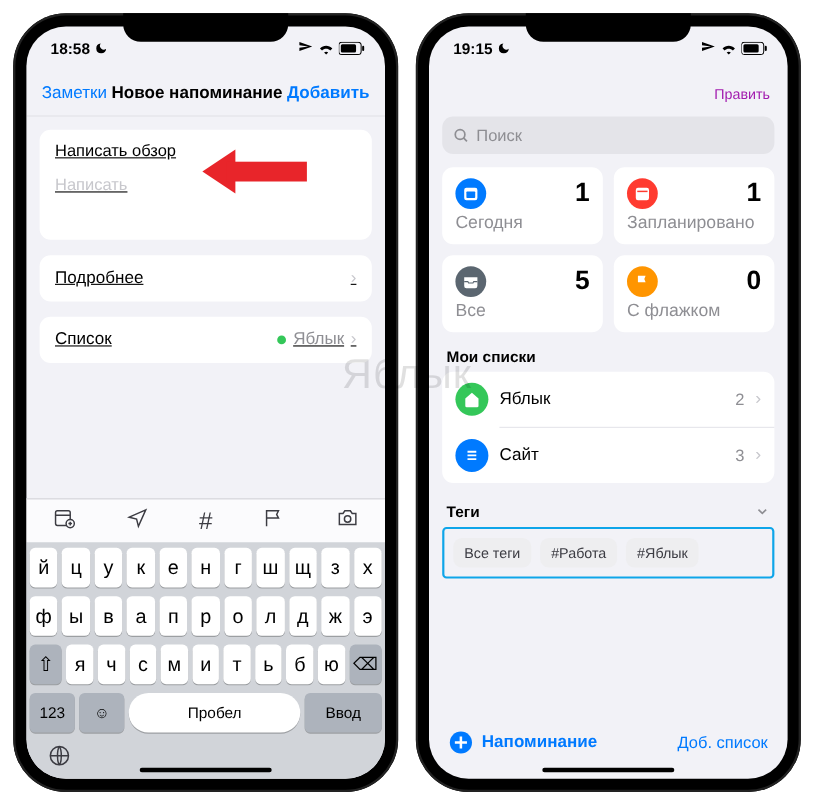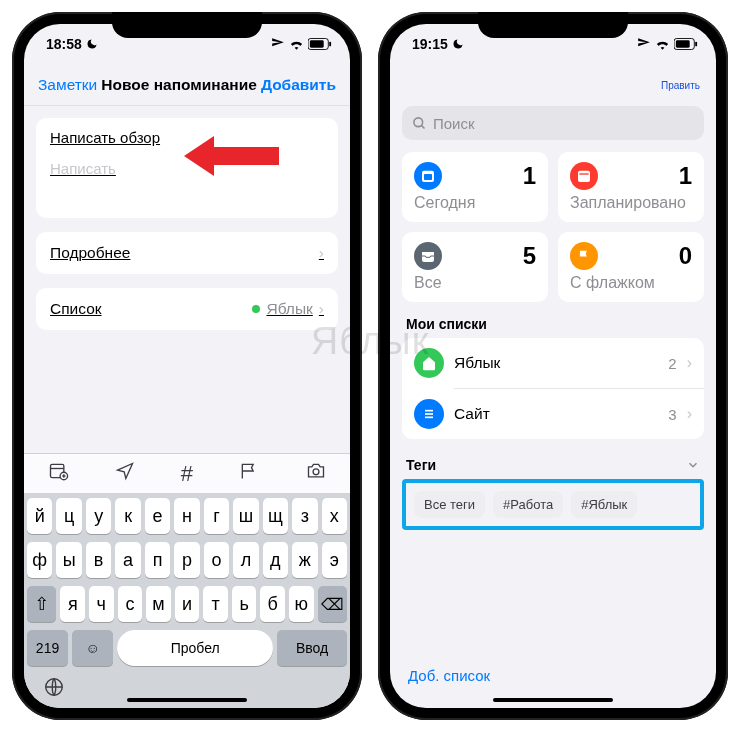--- a/index.html
+++ b/index.html
@@ -72,38 +72,38 @@
   .krow { display: flex; justify-content: center; gap: 4px; margin-bottom: 8px; }
   .key { flex:1; background: #fff; border-radius: 5px; height: 36px; display:flex; align-items:center; justify-content:center; font-size: 18px; box-shadow: 0 1px 0 rgba(0,0,0,0.25); overflow:hidden; }
   .key.fn { background: #adb3bc; font-size: 14px; }
   .key.space { flex: 3.8; font-size: 14px; border-radius: 18px; }
   .key.enter { flex: 1.7; font-size: 14px; }
   .globe-row { height: 34px; display:flex; align-items:center; padding: 0 16px; }
   .globe-row svg { }
 
   
   .editbar { height: 42px; display:flex; justify-content:flex-end; align-items:center; padding: 0 16px; }
-  .editbar .btn { color:#1d4ed8; font-size:10px; }
+  .editbar .btn { color:#a21caf; font-size:13px; }
   .search { margin: 0 12px 12px; background:#e4e4e9; border-radius:10px; height:34px; display:flex; align-items:center; padding:0 10px; color:#8e8e93; font-size:15px; gap:6px;}
   .grid { display:flex; gap:10px; padding: 0 12px 10px; }
   .gcard { flex:1; background:#fff; border-radius:10px; padding:10px 12px; }
   .gcard .top { display:flex; justify-content:space-between; align-items:flex-start; }
   .gcard .icn { width:28px; height:28px; border-radius:50%; display:flex; align-items:center; justify-content:center; }
   .gcard .num { font-size:24px; font-weight:700; }
   .gcard .lbl { font-size:16px; color:#8e8e93; margin-top:4px; }
 
   .section-h { font-size:14px; font-weight:700; padding: 4px 16px 6px; display:flex; justify-content:space-between; align-items:center;}
   .listcard { background:#fff; border-radius:10px; margin: 0 12px 14px; }
   .listrow { display:flex; align-items:center; padding:10px 12px; gap:10px; }
   .listrow .icn { width:30px; height:30px; border-radius:50%; display:flex; align-items:center; justify-content:center; flex-shrink:0;}
   .listrow .name { flex:1; font-size:15.5px; }
   .listrow .cnt { color:#8e8e93; font-size:15px; }
   .listdiv { height:1px; background:#e5e5ea; margin-left:52px; }
 
-  .tagbox { margin: 0 12px; border:4px solid #0ea5e9; border-radius:4px; padding:8px; display:flex; gap:8px; }
+  .tagbox { margin: 0 12px; border:2px solid #0ea5e9; border-radius:4px; padding:8px; display:flex; gap:8px; }
   .tagchip { background:#eeeef0; border-radius:8px; padding:6px 10px; font-size:13px; color:#3c3c43; }
 
   .bottombar { position:absolute; bottom:0; left:0; right:0; height:56px; display:flex; justify-content:space-between; align-items:center; padding:0 18px 10px; }
   .addrem { display:flex; align-items:center; gap:8px; color:#007aff; font-size:15.5px; font-weight:600;}
   .addlist { color:#007aff; font-size:15px; }
   .homebar { position:absolute; bottom:6px; left:50%; transform:translateX(-50%); width:120px; height:4px; background:#000; border-radius:3px; }
 
   .watermark { position:absolute; top:320px; left:50%; transform:translateX(-50%); font-size:38px; color:rgba(0,0,0,0.12); font-weight:400; z-index:100; pointer-events:none; letter-spacing:1px;}
 </style>
 </head>
@@ -238,21 +238,21 @@
           <div class="key">с</div>
           <div class="key">м</div>
           <div class="key">и</div>
           <div class="key">т</div>
           <div class="key">ь</div>
           <div class="key">б</div>
           <div class="key">ю</div>
           <div class="key fn" style="flex:1.2;font-size:16px;">⌫</div>
         </div>
         <div class="krow" style="margin-bottom:4px;">
-          <div class="key fn">219</div>
+          <div class="key fn">123</div>
           <div class="key fn">☺</div>
           <div class="key space">Пробел</div>
           <div class="key fn enter">Ввод</div>
         </div>
         <div class="globe-row">
           <svg width="22" height="22" viewBox="0 0 24 24" fill="none" stroke="#3c3c43" stroke-width="1.5">
               <circle cx="12" cy="12" r="9"></circle>
               <path d="M3 12h18M12 3c2.5 3 2.5 15 0 18M12 3c-2.5 3-2.5 15 0 18"></path>
             </svg>
         </div>
@@ -386,17 +386,24 @@
           <path d="M6 9l6 6 6-6"></path>
         </svg>
     </div>
     <div class="tagbox">
       <div class="tagchip">Все теги</div>
       <div class="tagchip">#Работа</div>
       <div class="tagchip">#Яблык</div>
     </div>
 
     <div class="bottombar">
+      <div class="addrem">
+        <svg width="22" height="22" viewBox="0 0 24 24">
+            <circle cx="12" cy="12" r="11" fill="#007aff"></circle>
+            <path d="M12 6v12M6 12h12" stroke="#fff" stroke-width="2.5"></path>
+          </svg>
+        <span>Напоминание</span>
+      </div>
       <div class="addlist">Доб. список</div>
     </div>
     <div class="homebar"></div>
   </div>
 </div>
 
 </body></html>

